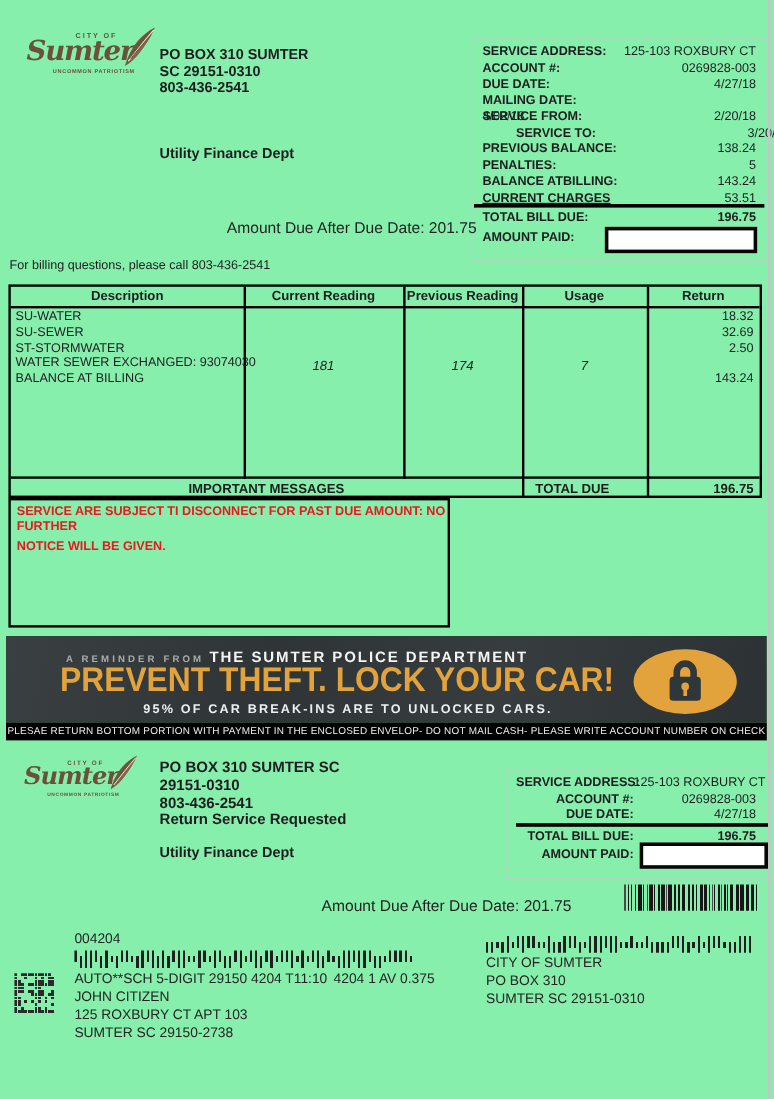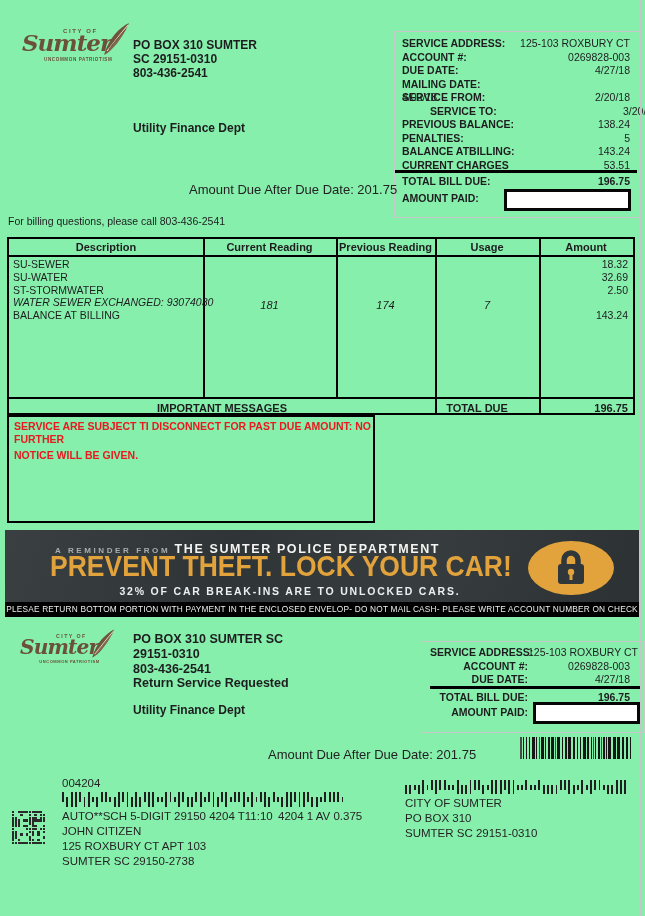--- a/index.html
+++ b/index.html
@@ -32,21 +32,21 @@
 
   .amt-due{font-size:13px;color:#222;}
   .billing-q{font-size:10.5px;font-weight:normal;}
 
   
   .bill-table{position:absolute;left:7px;top:237px;width:628px;height:178px;border:2px solid #000;box-sizing:border-box;}
   .th{position:absolute;top:0;height:16px;line-height:16px;font-size:11px;font-weight:bold;text-align:center;}
   .hline{position:absolute;left:0;width:100%;height:2px;background:#000;}
   .vline{position:absolute;width:2px;background:#000;}
   .desc-col{position:absolute;left:4px;top:19px;font-size:10.5px;line-height:12.8px;}
-  .desc-col .it{font-style:italic;}
+  .desc-col .it{}
   .amt-col{position:absolute;right:5px;top:19px;font-size:10.5px;line-height:12.8px;text-align:right;}
   .amt-col div{height:12.8px;}
   .reading{position:absolute;top:60px;font-size:11px;font-style:italic;text-align:center;}
   .msg-cell{position:absolute;top:160px;height:18px;line-height:18px;font-size:11px;font-weight:bold;text-align:center;}
   .notice-box{position:absolute;left:7px;top:415px;width:368px;height:108px;border:2px solid #000;box-sizing:border-box;}
   .notice-box div{margin:3px 0 0 5px;font-size:10.5px;font-weight:bold;color:#e8191f;line-height:13px;}
 
   
   .banner{position:absolute;left:5px;top:530px;width:634px;height:72px;
           background:linear-gradient(105deg,#3a4042 0%,#2f3536 35%,#373d3e 65%,#2c3233 100%);}
@@ -149,31 +149,31 @@
   <div class="abs paybox" style="left:504px;top:189px;width:121px;height:16px;"></div>
 
   <div class="abs amt-due" style="left:189px;top:182px;">Amount Due After Due Date: 201.75</div>
   <div class="abs billing-q" style="left:8px;top:215px;">For billing questions, please call 803-436-2541</div>
 
   <div class="bill-table">
     <div class="th" style="left:0;width:194px;">Description</div>
     <div class="th" style="left:194px;width:133px;">Current Reading</div>
     <div class="th" style="left:327px;width:99px;">Previous Reading</div>
     <div class="th" style="left:426px;width:104px;">Usage</div>
-    <div class="th" style="left:530px;width:94px;">Amount</div>
+    <div class="th" style="left:530px;width:94px;">Return</div>
 
     <div class="hline" style="top:16px;"></div>
     <div class="vline" style="left:194px;top:0;height:160px;"></div>
     <div class="vline" style="left:327px;top:0;height:160px;"></div>
     <div class="vline" style="left:426px;top:0;height:160px;"></div>
     <div class="vline" style="left:530px;top:0;height:160px;"></div>
 
     <div class="desc-col">
+      <div>SU-WATER</div>
       <div>SU-SEWER</div>
-      <div>SU-WATER</div>
       <div>ST-STORMWATER</div>
       <div class="it">WATER SEWER EXCHANGED: 93074030</div>
       <div>BALANCE AT BILLING</div>
     </div>
 
     <div class="amt-col">
       <div>18.32</div>
       <div>32.69</div>
       <div>2.50</div>
       <div></div>
@@ -196,21 +196,21 @@
     <div>SERVICE ARE SUBJECT TI DISCONNECT FOR PAST DUE AMOUNT: NO FURTHER</div>
     <div>NOTICE WILL BE GIVEN.</div>
   </div>
 
   <div class="banner">
     <div class="line1">
       <span class="rem-pre">A REMINDER FROM</span>
       <span class="rem-main">THE SUMTER POLICE DEPARTMENT</span>
     </div>
     <div class="headline">PREVENT THEFT. LOCK YOUR CAR!</div>
-    <div class="subline">32% OF CAR BREAK-INS ARE TO UNLOCKED CARS.</div>
+    <div class="subline">95% OF CAR BREAK-INS ARE TO UNLOCKED CARS.</div>
     <div class="lock-ellipse">
       <svg width="36" height="38" viewBox="0 0 36 38">
         <path d="M11 18 V11 a7 7 0 0 1 14 0 V18" fill="none" stroke="#30373a" stroke-width="5.5"></path>
         <rect x="5" y="15" width="26" height="20" rx="3" fill="#30373a"></rect>
         <circle cx="18" cy="23" r="3.2" fill="#e2a33c"></circle>
         <rect x="16.5" y="24.5" width="3" height="6.5" fill="#e2a33c"></rect>
       </svg>
     </div>
   </div>
   <div class="strip">PLESAE RETURN BOTTOM PORTION WITH PAYMENT IN THE ENCLOSED ENVELOP- DO NOT MAIL CASH- PLEASE WRITE ACCOUNT NUMBER ON CHECK</div>

